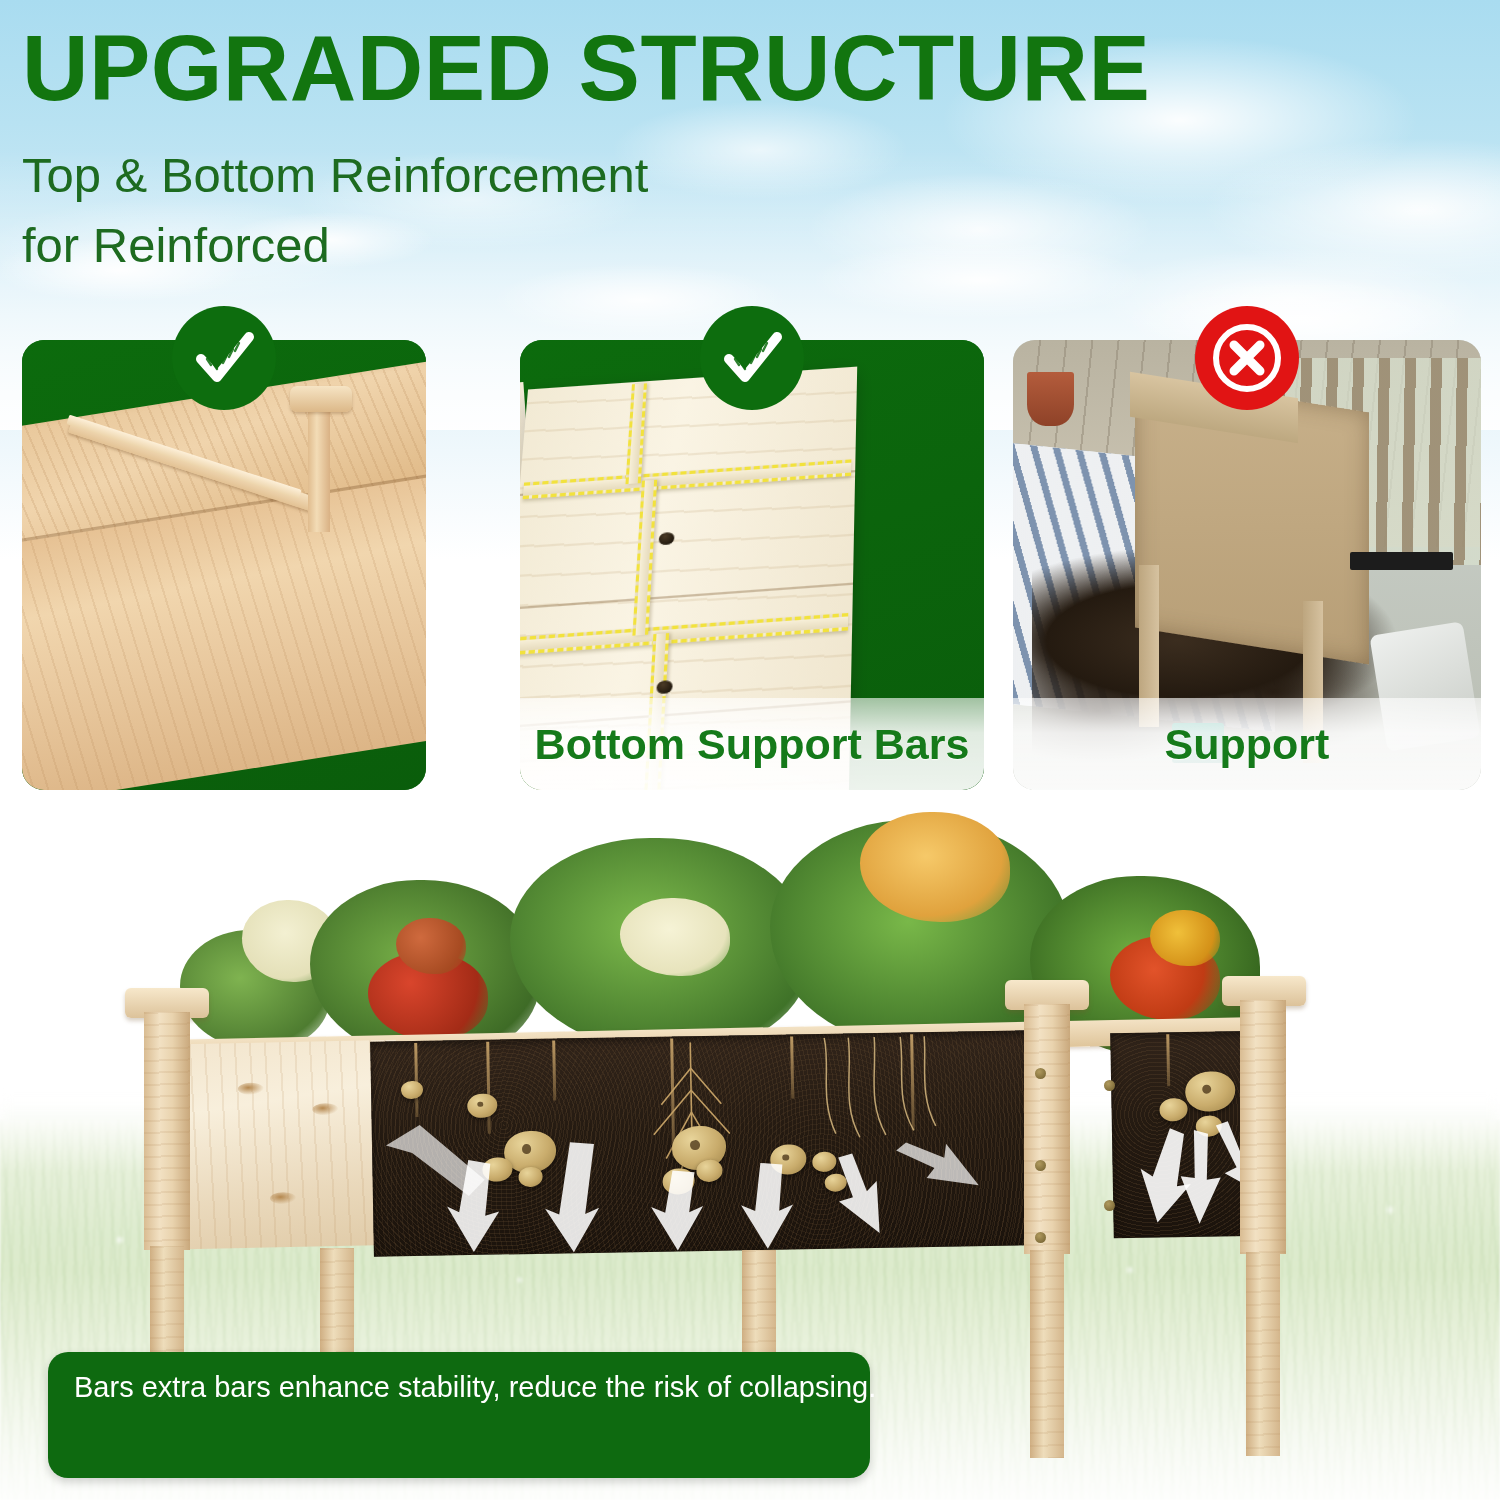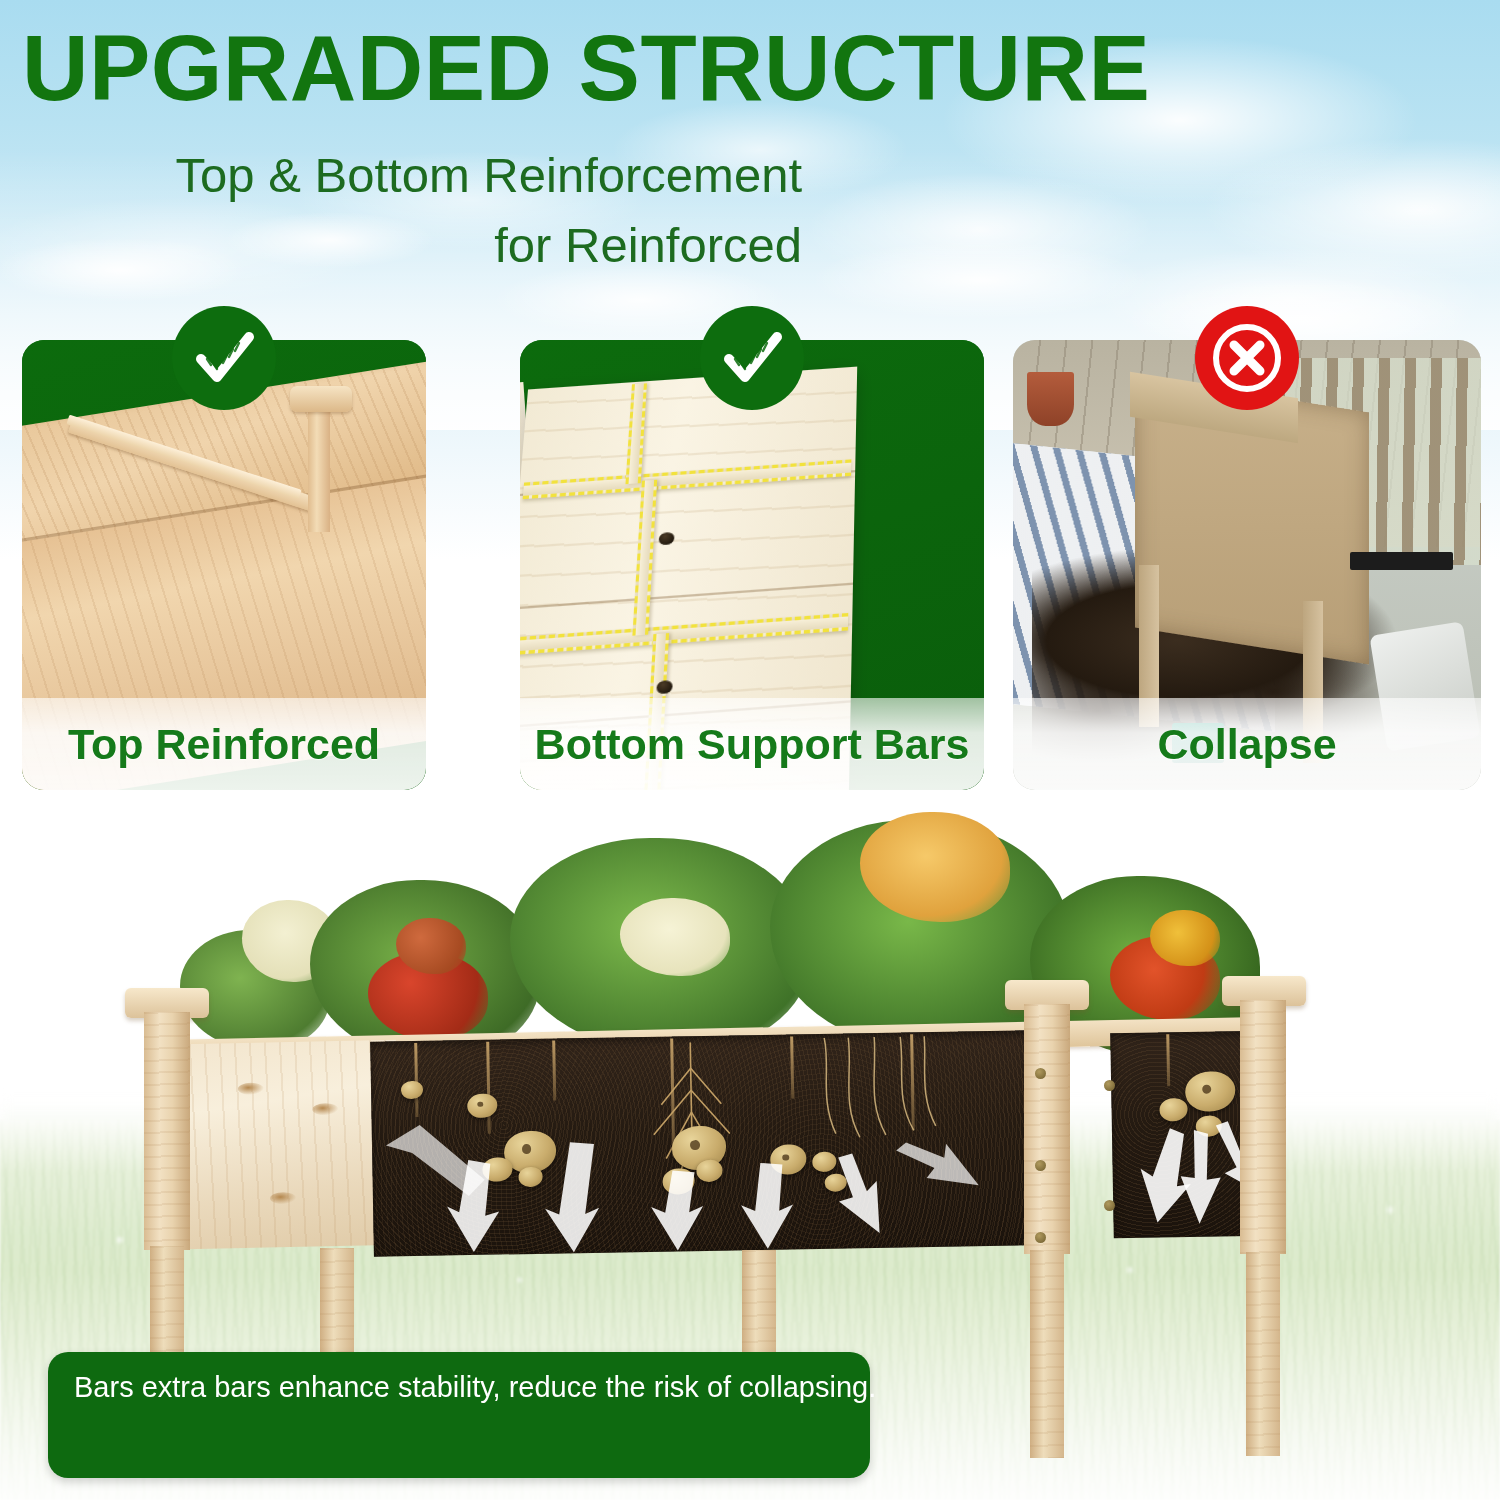--- a/index.html
+++ b/index.html
@@ -62,21 +62,20 @@
     font-size:92px; line-height:92px; font-weight:bold;
     letter-spacing:0.5px; color:#12750f;
     font-family:"Liberation Sans Narrow","Liberation Sans",sans-serif;
     transform:scaleX(1.0);
     white-space:nowrap;
   }
   .subline {
     position:absolute; left:22px; top:140px; width:780px;
     font-size:49px; line-height:70px; color:#1d6b20;
     font-family:"Liberation Sans Narrow","Liberation Sans",sans-serif;
-    text-align:right;
   }
   .subline div { white-space:nowrap; }
 
   
   .cards { position:absolute; left:0; top:300px; width:1500px; height:510px; }
   .card { position:absolute; top:40px; height:450px; }
   .card.c1 { left:22px;  width:404px; }
   .card.c2 { left:520px; width:464px; }
   .card.c3 { left:1013px;width:468px; }
 
@@ -380,21 +379,20 @@
         <div class="brace2"></div>
         <div class="post"></div>
         <div class="post-cap"></div>
       </div>
       <div class="badge ok">
         <svg width="74" height="74" viewBox="0 0 74 74">
           <path d="M14 38 L30 56 L62 16" fill="none" stroke="#ffffff" stroke-width="10" stroke-linecap="round" stroke-linejoin="round"></path>
           <path d="M20 38 L24 44 M26 42 L30 48 M36 42 L40 34 M42 36 L46 28 M48 30 L52 22" stroke="#0d6d0e" stroke-width="2.4" stroke-linecap="round" opacity=".85"></path>
         </svg>
       </div>
-      <div class="card-label">Top Reinforced</div>
     </div>
 
     <div class="card c2">
       <div class="card-green"></div>
       <div class="card-photo ph2">
         <div class="rail"></div>
         <div class="panel">
           <div class="plank" style="top:96px"></div>
           <div class="plank" style="top:196px"></div>
           <div class="plank" style="top:296px"></div>
@@ -432,21 +430,21 @@
         <div class="hooks"></div>
         <div class="bag"></div>
         <div class="green-box"></div>
       </div>
       <div class="badge no">
         <svg width="80" height="80" viewBox="0 0 80 80">
           <circle cx="40" cy="40" r="31" fill="none" stroke="#ffffff" stroke-width="6"></circle>
           <path d="M27 27 L53 53 M53 27 L27 53" stroke="#ffffff" stroke-width="9" stroke-linecap="round"></path>
         </svg>
       </div>
-      <div class="card-label">Collapse</div>
+      <div class="card-label">Support</div>
     </div>
 
   </div>
 
   <div class="hero">
 
     <div class="plants">
 
       <div class="leafblob" style="left:30px;  top:150px; width:150px; height:120px; background:radial-gradient(ellipse at 40% 40%, #7fb350, #4e7c30 70%, rgba(78,124,48,0) 100%);"></div>
       <div class="leafblob" style="left:92px;  top:120px; width:96px;  height:82px;  background:radial-gradient(ellipse at 45% 40%, #f3f0d2, #e4e0b8 65%, rgba(228,224,184,0) 100%);"></div>

